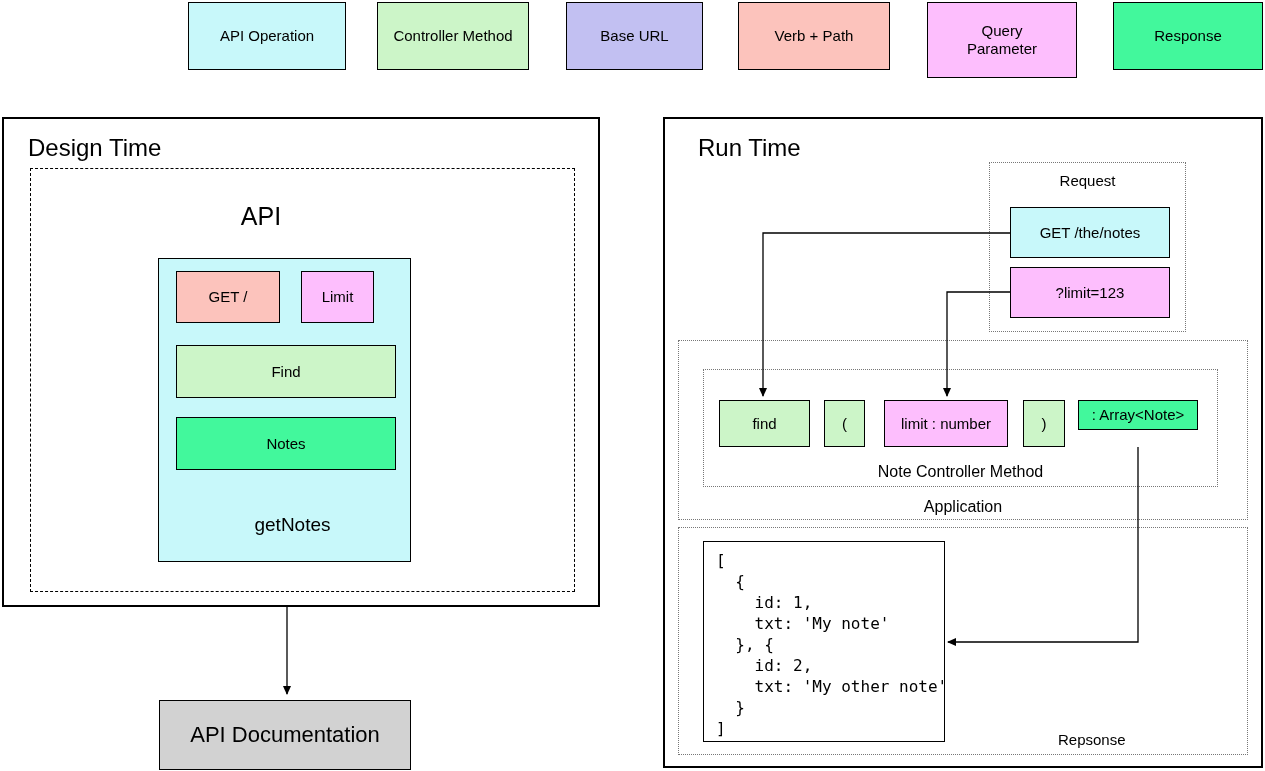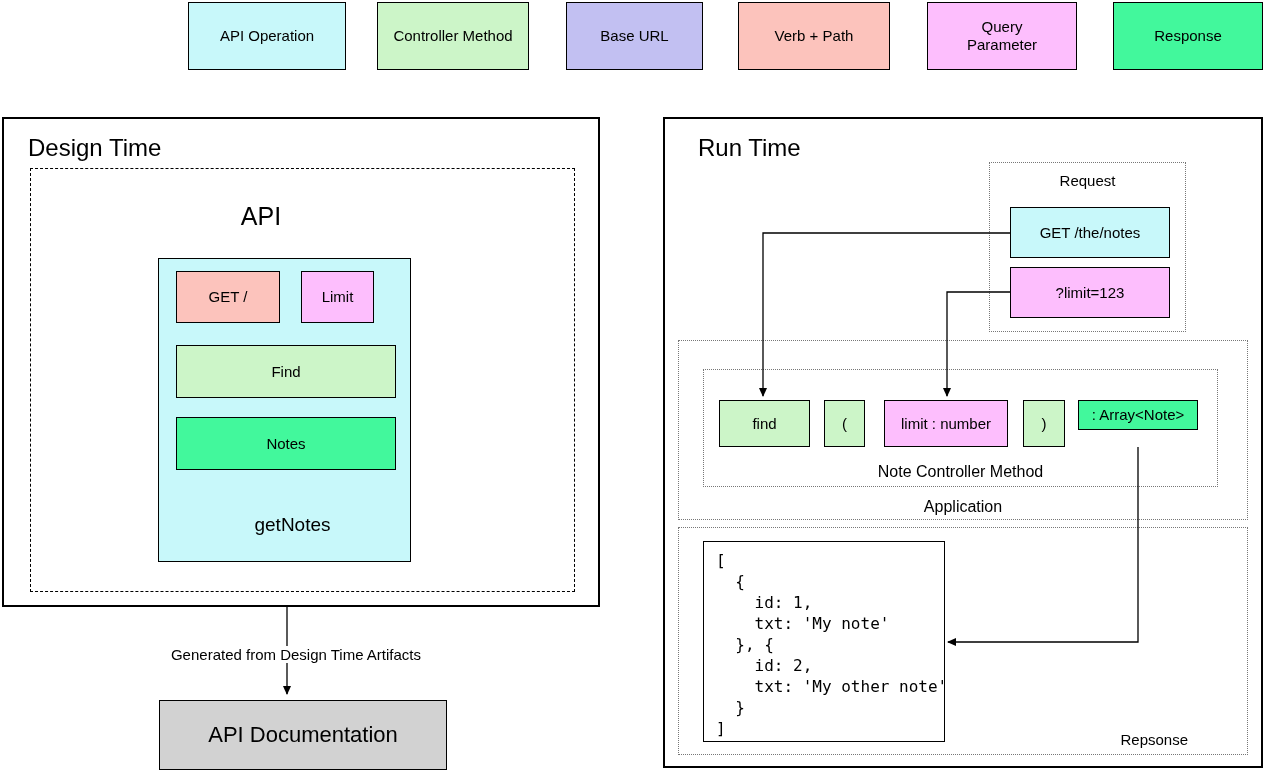--- a/index.html
+++ b/index.html
@@ -45,21 +45,21 @@
   </div>
   <div class="box c-ctrl" style="left:377px;top:2px;width:152px;height:68px">
     <span>Controller Method</span>
   </div>
   <div class="box c-base" style="left:566px;top:2px;width:137px;height:68px">
     <span>Base URL</span>
   </div>
   <div class="box c-verb" style="left:738px;top:2px;width:152px;height:68px">
     <span>Verb + Path</span>
   </div>
-  <div class="box c-query" style="left:927px;top:2px;width:150px;height:68px;padding:0 20px">
+  <div class="box c-query" style="left:927px;top:2px;width:150px;height:76px;padding:0 20px">
     <span>Query Parameter</span>
   </div>
   <div class="box c-resp" style="left:1113px;top:2px;width:150px;height:68px">
     <span>Response</span>
   </div>
 
   <div class="frame" style="left:2px;top:117px;width:598px;height:490px"></div>
   <div class="title over" style="left:28px;top:134px">Design Time</div>
 
   <div class="dashedf" style="left:30px;top:168px;width:545px;height:424px"></div>
@@ -74,22 +74,21 @@
     <span>Limit</span>
   </div>
   <div class="box c-ctrl over" style="left:176px;top:345px;width:220px;height:53px">
     <span>Find</span>
   </div>
   <div class="box c-resp over" style="left:176px;top:417px;width:220px;height:53px">
     <span>Notes</span>
   </div>
   <div class="lbl over" style="left:158px;top:514px;width:269px;font-size:19px;text-align:center">getNotes</div>
 
-  <div class="lbl over" style="left:160px;top:646px;width:272px;text-align:center;background:#fff">Generated from Design Time Artifacts</div>
-  <div class="box c-doc over" style="left:159px;top:700px;width:288px;height:70px;font-size:22px">
+  <div class="box c-doc over" style="left:159px;top:700px;width:252px;height:70px;font-size:22px">
     <span>API Documentation</span>
   </div>
 
   <div class="frame" style="left:663px;top:117px;width:600px;height:651px"></div>
   <div class="title over" style="left:698px;top:134px">Run Time</div>
 
   <div class="dotted" style="left:989px;top:162px;width:197px;height:170px"></div>
   <div class="lbl over" style="left:989px;top:172px;width:197px;text-align:center">Request</div>
   <div class="box c-op over" style="left:1010px;top:207px;width:160px;height:51px">
     <span>GET /the/notes</span>
@@ -125,21 +124,21 @@
     <pre class="code">[
   {
     id: 1,
     txt: 'My note'
   }, {
     id: 2,
     txt: 'My other note'
   }
 ]</pre>
   </div>
-  <div class="lbl over" style="left:1058px;top:731px;width:130px;text-align:right">Repsonse</div>
+  <div class="lbl over" style="left:1058px;top:731px;width:130px;text-align:left">Repsonse</div>
 
   <svg class="connectors" width="1265" height="771">
     <defs>
       <marker id="ah" markerUnits="userSpaceOnUse" markerWidth="10" markerHeight="10" refX="8" refY="4" orient="auto">
         <path d="M0,0 L9,4 L0,8 z" fill="#000"></path>
       </marker>
     </defs>
 
     <path d="M287,607 V694" fill="none" stroke="#000" stroke-width="1.3" marker-end="url(#ah)"></path>
 

